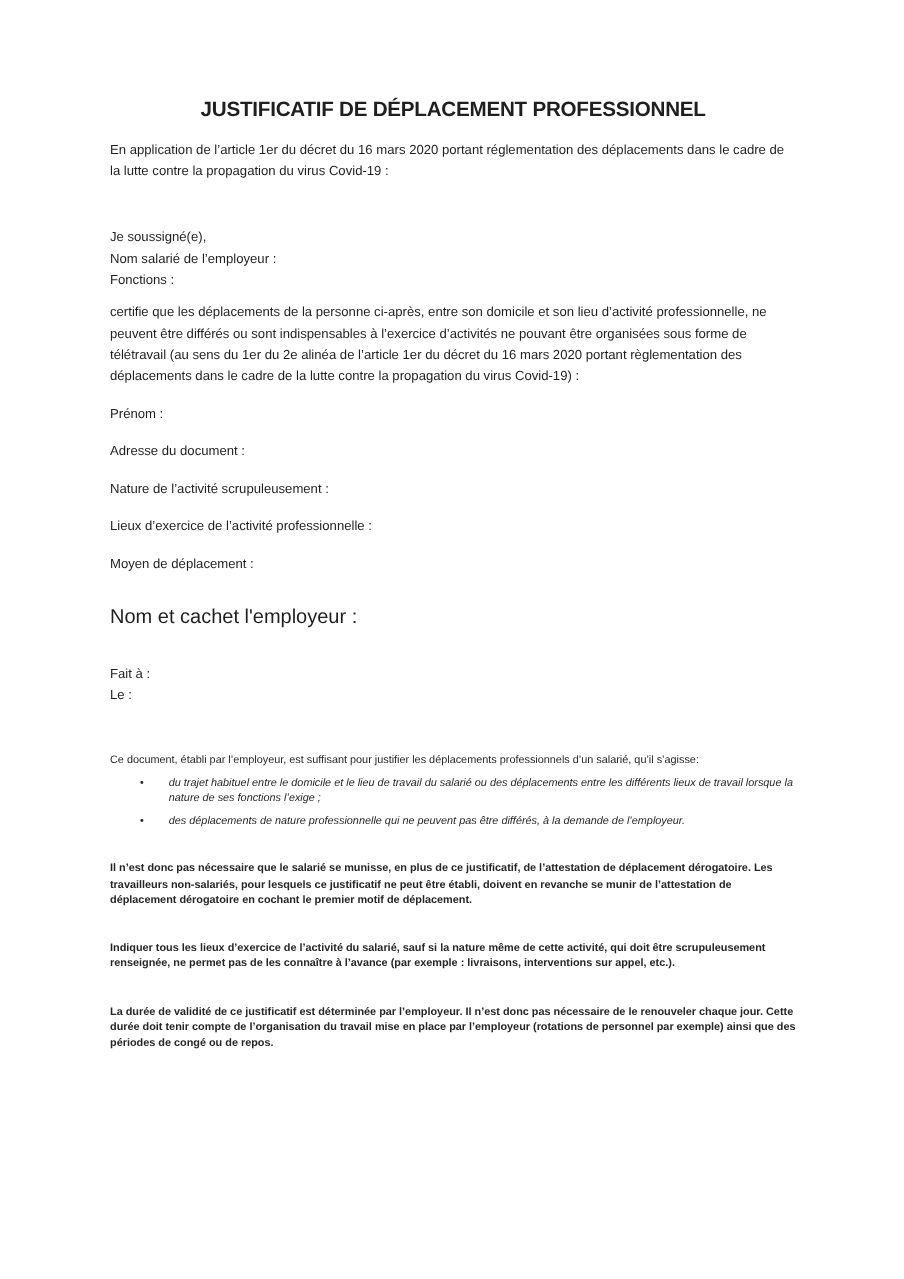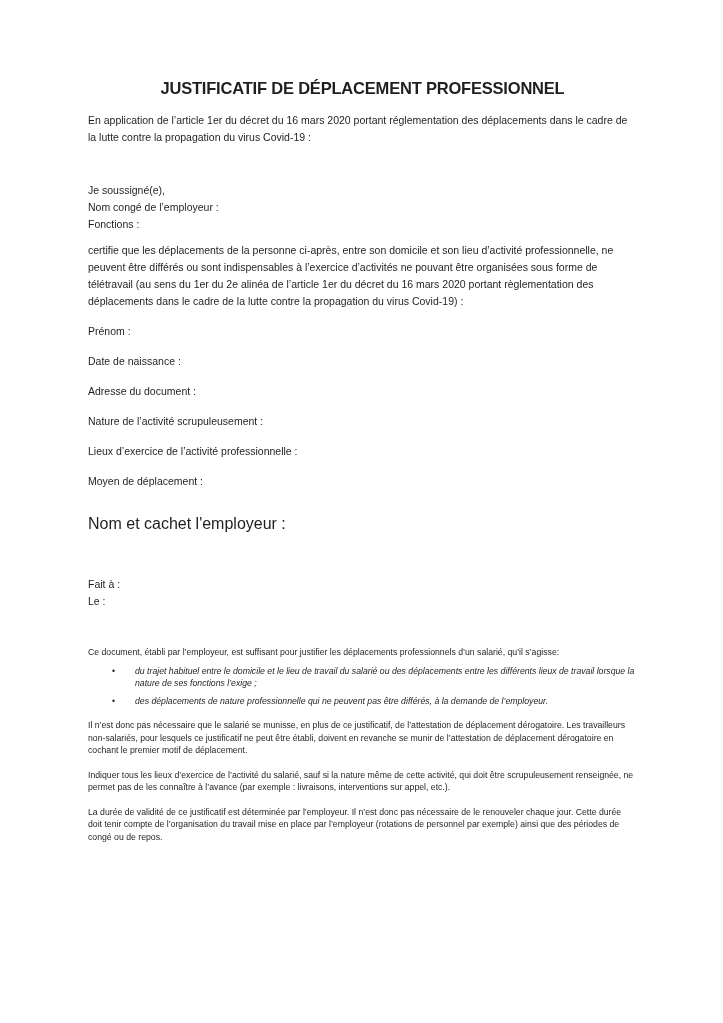--- a/index.html
+++ b/index.html
@@ -52,21 +52,21 @@
     margin-top: 13px;
     font-size: 10.5px;
     line-height: 17px;
   }
   .signature-block {
     margin-top: 25px;
     font-size: 16px;
     line-height: 17px;
   }
   .place-date-block {
-    margin-top: 44px;
+    margin-top: 29px;
     font-size: 10.5px;
     line-height: 17px;
   }
   .notes {
     margin-top: 36px;
     font-size: 8.7px;
     line-height: 12.5px;
     color: #262626;
   }
   .bullets {
@@ -79,43 +79,43 @@
   .bullet-glyph {
     flex: 0 0 23px;
     margin-left: 24px;
     font-size: 8.7px;
   }
   .bullet-text {
     flex: 1 1 auto;
     font-style: italic;
   }
   .note-paragraph {
-    margin-top: 12px;
+    margin-top: 26px;
+    font-weight: bold;
   }
 </style>
 </head>
 <body>
 
 <div class="page">
 
   <div class="title">JUSTIFICATIF DE DÉPLACEMENT PROFESSIONNEL</div>
 
   <div class="subtitle">En application de l’article 1er du décret du 16 mars 2020 portant réglementation des déplacements dans le cadre de la lutte contre la propagation du virus Covid-19 :</div>
 
   <div class="intro">
     <div>Je soussigné(e),</div>
-    <div>Nom congé de l’employeur :</div>
+    <div>Nom salarié de l’employeur :</div>
     <div>Fonctions :</div>
   </div>
 
   <div class="cert-paragraph">certifie que les déplacements de la personne ci-après, entre son domicile et son lieu d’activité professionnelle, ne peuvent être différés ou sont indispensables à l’exercice d’activités ne pouvant être organisées sous forme de télétravail (au sens du 1er du 2e alinéa de l’article 1er du décret du 16 mars 2020 portant règlementation des déplacements dans le cadre de la lutte contre la propagation du virus Covid-19) :</div>
 
   <div class="fields">
     <div class="field">Prénom :</div>
-    <div class="field">Date de naissance :</div>
     <div class="field">Adresse du document :</div>
     <div class="field">Nature de l’activité scrupuleusement :</div>
     <div class="field">Lieux d’exercice de l’activité professionnelle :</div>
     <div class="field">Moyen de déplacement :</div>
   </div>
 
   <div class="signature-block">Nom et cachet l'employeur :</div>
 
   <div class="place-date-block">
     <div>Fait à :</div>

